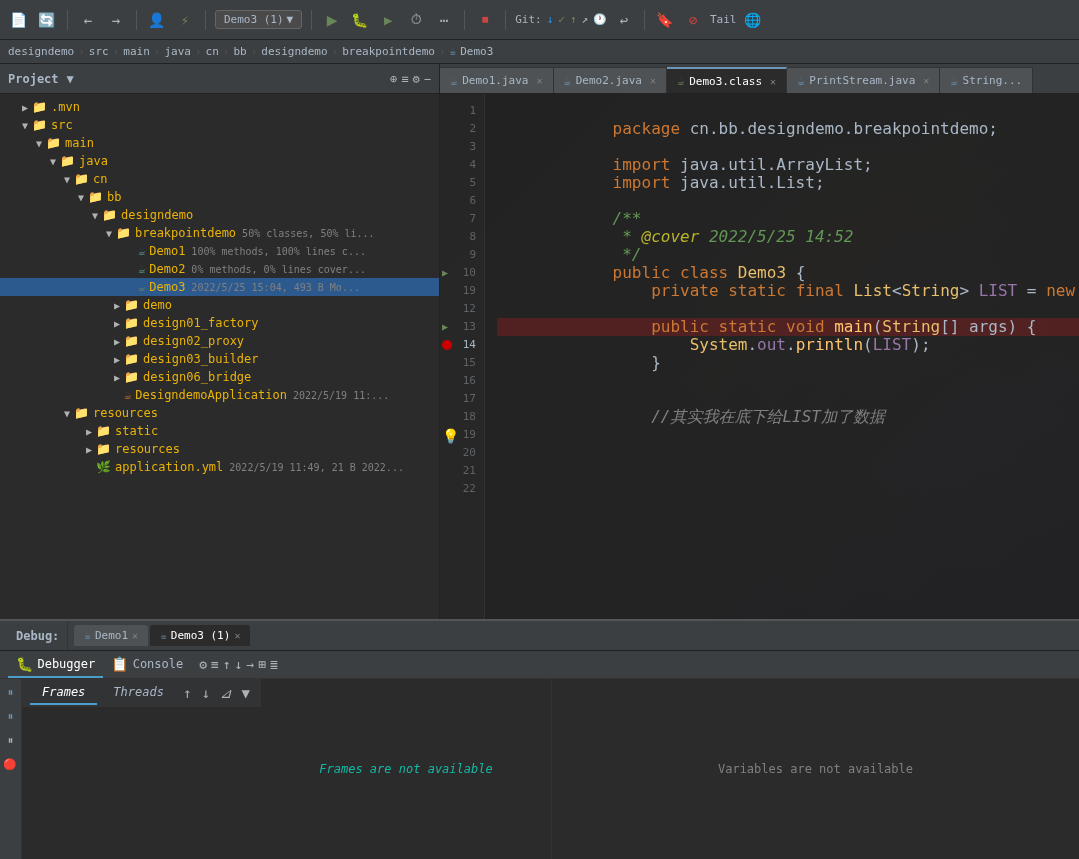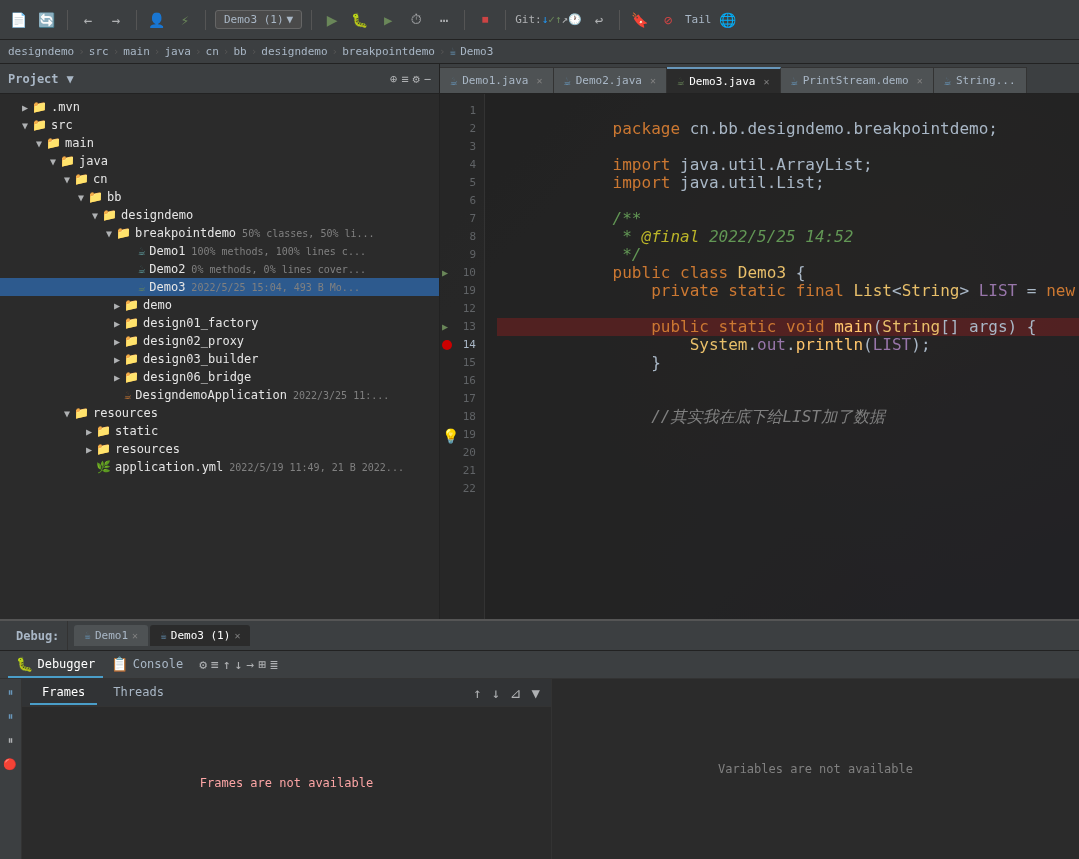--- a/index.html
+++ b/index.html
@@ -45,20 +45,21 @@
       color: #a9b7c6;
       font-size: 11px;
       cursor: pointer;
       display: flex;
       align-items: center;
       gap: 3px;
     }
     .toolbar-git-area {
       display: flex;
       align-items: center;
+      gap: 5px;
       color: #afb1b3;
       font-size: 11px;
     }
     .git-icon-green { color: #6a8759; }
     .git-icon-teal { color: #2196f3; }
 
     
     .breadcrumb {
       height: 24px;
       background: #3c3f41;
@@ -130,21 +131,21 @@
     }
     .tree-item.selected { background: #2d5a8e; }
     .tree-indent { display: inline-block; }
     .tree-arrow {
       width: 14px;
       text-align: center;
       font-size: 10px;
       color: #afb1b3;
     }
     .tree-icon { margin-right: 4px; }
-    .tree-label { color: #e5e5e5; }
+    .tree-label { color: #eab308; }
     .tree-label-dim { color: #808080; font-size: 10px; margin-left: 6px; }
     .folder-icon { color: #e8c17a; }
     .folder-icon-blue { color: #6897bb; }
     .java-icon { color: #5f9ea0; }
     .java-icon-demo3 { color: #6a8759; }
     .app-icon { color: #cc7832; }
     .yml-icon { color: #6a8759; }
 
     
     .editor-area {
@@ -350,22 +351,23 @@
 
     .debug-content {
       display: flex;
       flex: 1;
       overflow: hidden;
     }
     .frames-panel {
       width: 530px;
       border-right: 1px solid #333;
       display: flex;
-      flex-direction: column;
+      flex-direction: row;
       flex-shrink: 0;
+      font-style: italic;
     }
     .frames-toolbar {
       height: 28px;
       display: flex;
       align-items: center;
       padding: 0 8px;
       gap: 4px;
       border-bottom: 1px solid #333;
       background: #313335;
     }
@@ -373,21 +375,21 @@
       color: #afb1b3;
       font-size: 14px;
       cursor: pointer;
       padding: 2px 3px;
     }
     .frames-body {
       flex: 1;
       display: flex;
       align-items: center;
       justify-content: center;
-      color: #fca5a5;
+      color: #14b8a6;
       font-size: 12px;
     }
     .variables-panel {
       flex: 1;
       display: flex;
       flex-direction: column;
     }
     .variables-body {
       flex: 1;
       display: flex;
@@ -636,21 +638,21 @@
         <span class="tree-arrow">▶</span>
         <span class="tree-icon folder-icon">📁</span>
         <span class="tree-label">design06_bridge</span>
       </div>
 
       <div class="tree-item">
         <span class="tree-indent" style="width:106px"></span>
         <span class="tree-arrow" style="visibility:hidden;">▶</span>
         <span class="tree-icon app-icon">☕</span>
         <span class="tree-label">DesigndemoApplication</span>
-        <span class="tree-label-dim">2022/3/25 11:...</span>
+        <span class="tree-label-dim">2022/5/19 11:...</span>
       </div>
 
       <div class="tree-item">
         <span class="tree-indent" style="width:56px"></span>
         <span class="tree-arrow">▼</span>
         <span class="tree-icon folder-icon">📁</span>
         <span class="tree-label">resources</span>
       </div>
 
       <div class="tree-item">
@@ -687,26 +689,26 @@
         <span>Demo1.java</span>
         <span class="tab-close">✕</span>
       </div>
       <div class="editor-tab">
         <span class="tab-icon tab-icon-blue">☕</span>
         <span>Demo2.java</span>
         <span class="tab-close">✕</span>
       </div>
       <div class="editor-tab active">
         <span class="tab-icon tab-icon-green">☕</span>
-        <span>Demo3.java</span>
+        <span>Demo3.class</span>
         <span class="tab-close">✕</span>
       </div>
       <div class="editor-tab">
         <span class="tab-icon tab-icon-blue">☕</span>
-        <span>PrintStream.demo</span>
+        <span>PrintStream.java</span>
         <span class="tab-close">✕</span>
       </div>
       <div class="editor-tab">
         <span class="tab-icon tab-icon-blue">☕</span>
         <span>String...</span>
       </div>
     </div>
 
     <div class="editor-content">
       <div class="code-area">
@@ -763,21 +765,21 @@
           </div>
 
           <div class="code-line">&nbsp;</div>
 
           <div class="code-line">
             <span class="javadoc">/**</span>
           </div>
 
 
           <div class="code-line">
-            <span class="javadoc"> * </span><span class="javadoc-tag">@final</span><span class="javadoc"> 2022/5/25 14:52</span>
+            <span class="javadoc"> * </span><span class="javadoc-tag">@cover</span><span class="javadoc"> 2022/5/25 14:52</span>
           </div>
 
           <div class="code-line">
             <span class="javadoc"> */</span>
           </div>
 
           <div class="code-line">
             <span class="kw">public</span><span> </span><span class="kw">class</span><span> </span><span class="cls">Demo3</span><span> {</span>
           </div>
 

